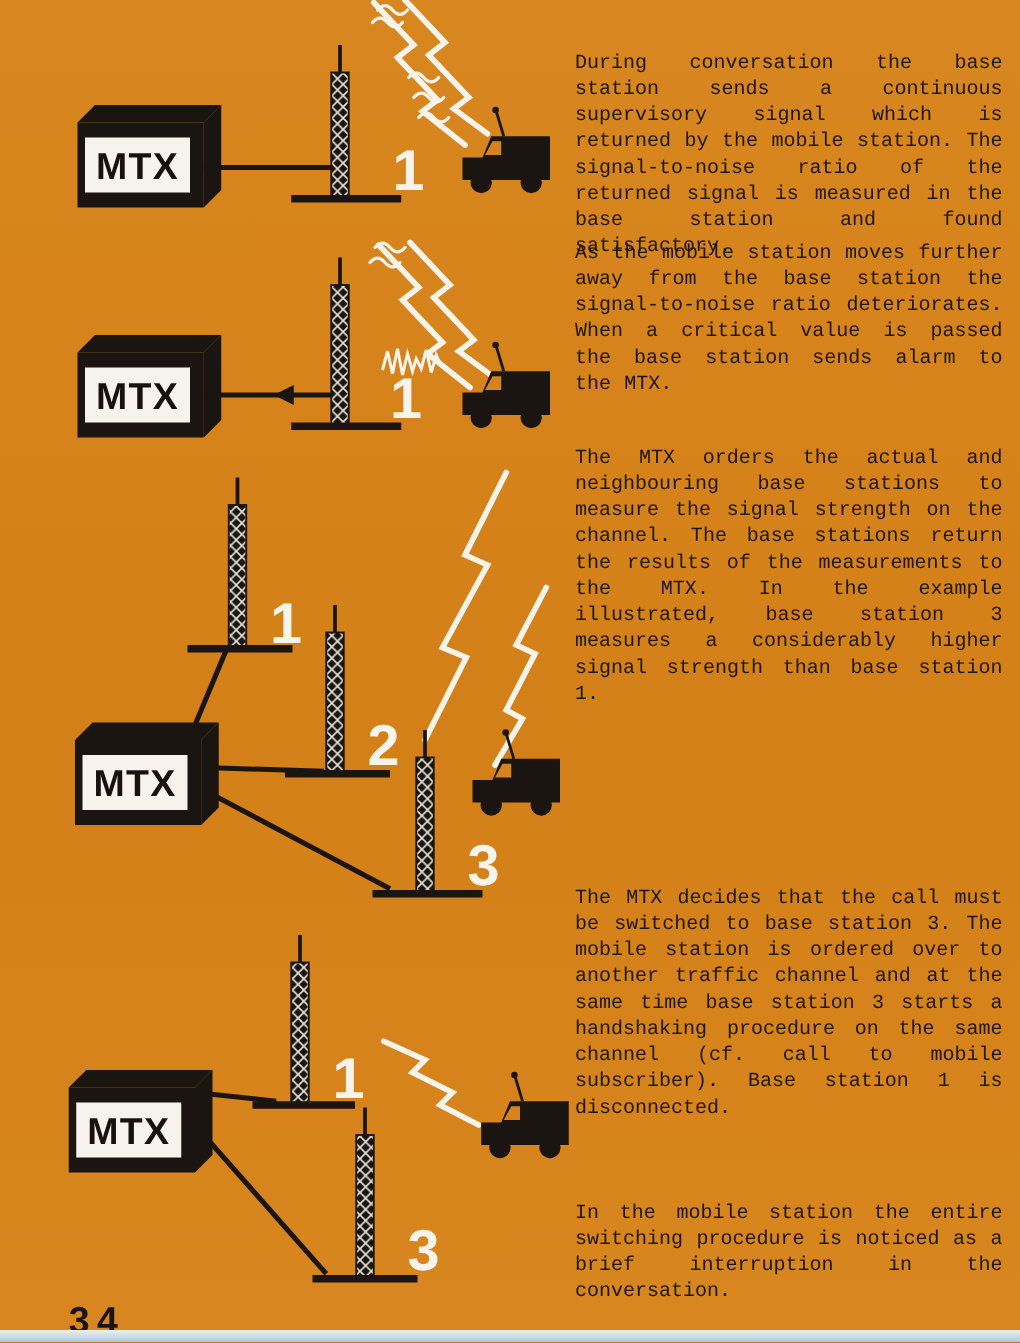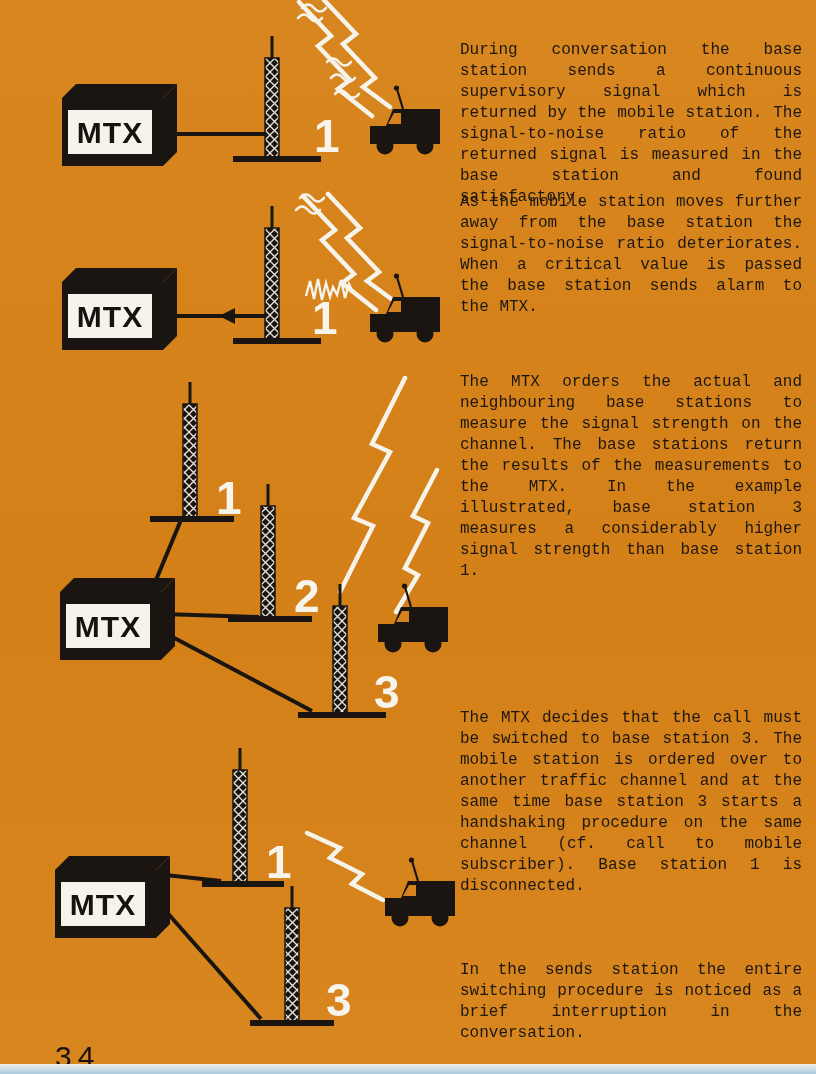--- a/index.html
+++ b/index.html
@@ -17,26 +17,26 @@
     left:460px; width:342px;
     margin:0;
     font-size:16px; line-height:21px;
     color:#1c1712;
     text-align:justify;
     word-spacing:1px;
     font-family:Liberation Mono, monospace;
   }
   .p1 { top:40px; }
   .p2 { top:192px; }
-  .p3 { top:372px; }
+  .p3 { top:356px; }
   .p4 { top:708px; }
   .p5 { top:960px; }
   .page-number {
     position:absolute; left:55px; top:1040px;
-    font-size:30px; font-weight:normal; color:#1a140e;
+    font-size:30px; font-weight:bold; color:#1a140e;
     letter-spacing:6px;
   }
   .bottom-strip {
     position:absolute; left:0; bottom:0; width:816px; height:10px;
     background:linear-gradient(180deg,#eef0e4 0%,#c4dae5 60%,#a9c8d8 100%);
   }
   
   .mtx-label { font:bold 30px "Liberation Sans", sans-serif; fill:#17120e; letter-spacing:1px; text-anchor:middle; }
   .num { font:bold 46px "Liberation Sans", sans-serif; fill:#f7f4ec; }
   .wave { stroke:#f6f3ea; stroke-width:2.6; fill:none; stroke-linecap:round; }
@@ -178,19 +178,19 @@
       <text class="num" x="266" y="878">1</text>
       <text class="num" x="326" y="1016">3</text>
     </g>
   </svg>
 
   <div class="text-col">
     <p class="p1">During conversation the base station sends a continuous supervisory signal which is returned by the mobile station. The signal-to-noise ratio of the returned signal is measured in the base station and found satisfactory.</p>
     <p class="p2">As the mobile station moves further away from the base station the signal-to-noise ratio deteriorates. When a critical value is passed the base station sends alarm to the MTX.</p>
     <p class="p3">The MTX orders the actual and neighbouring base stations to measure the signal strength on the channel. The base stations return the results of the measurements to the MTX. In the example illustrated, base station 3 measures a considerably higher signal strength than base station 1.</p>
     <p class="p4">The MTX decides that the call must be switched to base station 3. The mobile station is ordered over to another traffic channel and at the same time base station 3 starts a handshaking procedure on the same channel (cf. call to mobile subscriber). Base station 1 is disconnected.</p>
-    <p class="p5">In the sends station the entire switching procedure is noticed as a brief interruption in the conversation.</p>
+    <p class="p5">In the mobile station the entire switching procedure is noticed as a brief interruption in the conversation.</p>
   </div>
 
   <div class="page-number">34</div>
   <div class="bottom-strip"></div>
 
 </div>
 
 </body></html>

